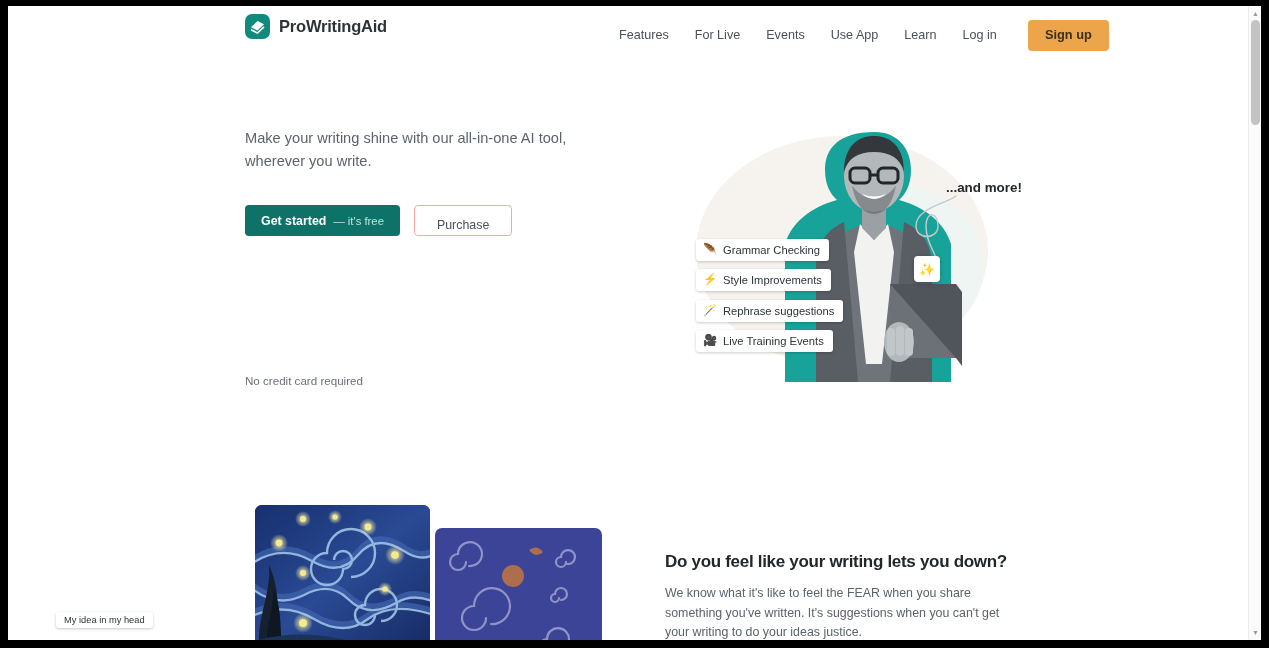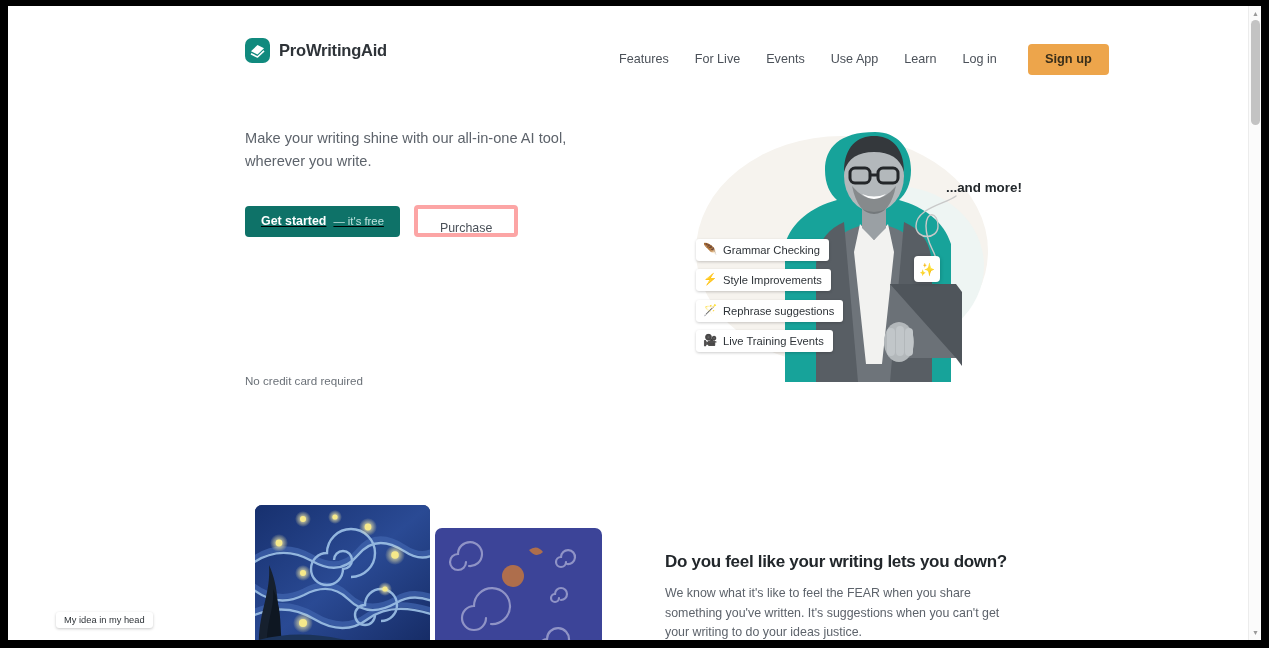--- a/index.html
+++ b/index.html
@@ -10,21 +10,21 @@
   #viewport {
     position:absolute; left:8px; top:6px;
     width:1253px; height:634px;
     background:#ffffff; overflow:hidden;
   }
 
   
   #page { position:absolute; left:0; top:0; width:1253px; height:634px; background:#fff; }
 
   
-  #header { position:absolute; left:0; top:0; width:1253px; height:51px; background:#fff;margin-top:24px; }
+  #header { position:absolute; left:0; top:0; width:1253px; height:51px; background:#fff; }
   #brand { position:absolute; left:237px; top:8px; display:flex; align-items:center; gap:9px; }
   #logo-mark {
     width:25px; height:25px; border-radius:7px;
     background:#118a7e; position:relative; display:block;
   }
   #logo-mark svg { position:absolute; left:4px; top:4px; }
   #brand-name { font-size:16.5px; font-weight:700; color:#2e3338; letter-spacing:-0.2px; }
 
   #nav { position:absolute; left:598px; top:14px; display:flex; align-items:center; gap:0px; }
   .nav-link {
@@ -43,26 +43,26 @@
     font-size:48px; line-height:57px; font-weight:700;
     color:#22272b; letter-spacing:-1.3px;
   }
   #hero-sub {
     margin-top:20px; font-size:14.6px; line-height:23px; color:#5d636b; width:330px;
   }
   #hero-ctas { margin-top:32px; display:flex; align-items:center; gap:14px; }
   #get-started {
     background:#0e7268; border:none; border-radius:4px;
     padding:8px 16px; height:31px; display:flex; align-items:center; gap:7px;
-    cursor:pointer; font-family:inherit;text-decoration:underline;
+    cursor:pointer; font-family:inherit;
   }
   #get-started .gs-main { color:#fff; font-size:12.4px; font-weight:700; }
   #get-started .gs-free { color:#bfe3de; font-size:11.3px; }
   #purchase {
-    background:#fff; border:4px solid #fca5a5; border-radius:4px;
+    background:#fff; border:1px solid #fca5a5; border-radius:4px;
     height:31px; padding:12px 22px; color:#4b5159; font-size:12.4px;
     cursor:pointer; font-family:inherit;
   }
   #no-credit { position:absolute; left:237px; top:368px; font-size:11.6px; color:#6b7178; }
 
   
   #hero-art { position:absolute; left:666px; top:108px; width:340px; height:275px; }
   #blob {
     position:absolute; left:22px; top:22px; width:292px; height:230px;
     background:#f6f3ee; border-radius:50%;

